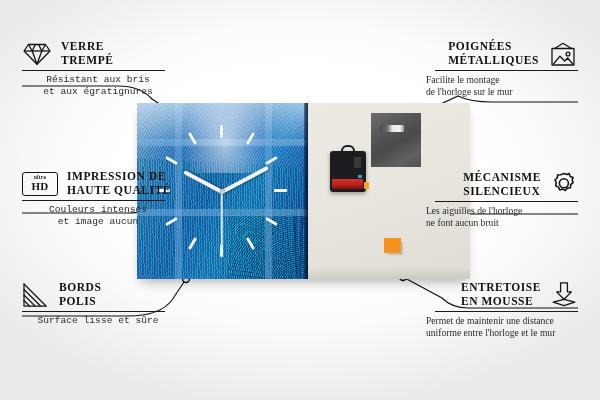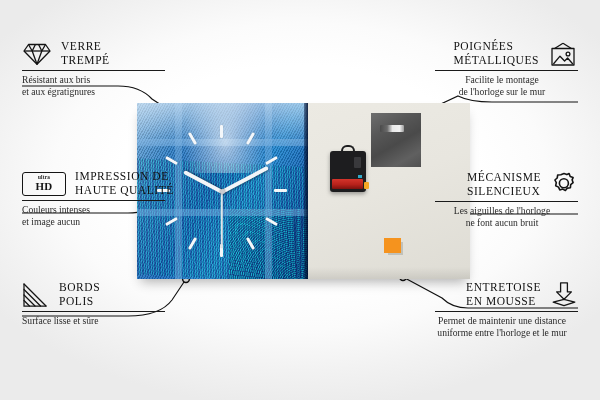--- a/index.html
+++ b/index.html
@@ -155,47 +155,47 @@
   .panel-bottom-shade {
     position: absolute; left: 0; bottom: 0; width: 100%; height: 12px;
     background: linear-gradient(180deg, rgba(0,0,0,0) 0%, rgba(0,0,0,0.09) 100%);
   }
   
   .callout { position: absolute; }
   .co-head {
     display: flex; align-items: center; gap: 9px;
   }
   .co-title {
-    font-weight: normal;
+    font-weight: bold;
     font-size: 11.5px;
     letter-spacing: .55px;
     color: #111111;
     line-height: 13.5px;
     white-space: pre-line;
   }
   .co-rule {
     height: 1px; background: #1a1a1a; margin-top: 3px;
   }
   .co-sub {
     font-size: 9.6px;
     color: #2a2a2a;
     line-height: 11.6px;
     margin-top: 3px;
     white-space: pre-line;
   }
   .left .co-head { justify-content: flex-start; }
   .left .co-title { text-align: left; }
-  .left .co-sub { text-align: left; }
+  .left .co-sub { text-align: center; font-family: Liberation Mono, monospace; }
   .right .co-head { justify-content: flex-end; }
   .right .co-title { text-align: left; }
-  .right .co-sub { text-align: center; }
+  .right .co-sub { text-align: left; }
   .ico { flex: 0 0 auto; display: block; }
   svg { display: block; overflow: visible; }
   .hd-box {
-    width: 44px; height: 24px;
+    width: 36px; height: 24px;
     border: 1.4px solid #141414;
     border-radius: 3px;
     display: flex; flex-direction: column;
     align-items: center; justify-content: center;
     line-height: 1;
   }
   .hd-ultra { font-size: 5.2px; font-weight: bold; letter-spacing: .2px; color: #141414; }
   .hd-hd { font-size: 11px; font-weight: bold; letter-spacing: .3px; color: #141414; margin-top: .5px; }
   #lines { position: absolute; left: 0; top: 0; width: 600px; height: 400px; pointer-events: none; }
 </style>

